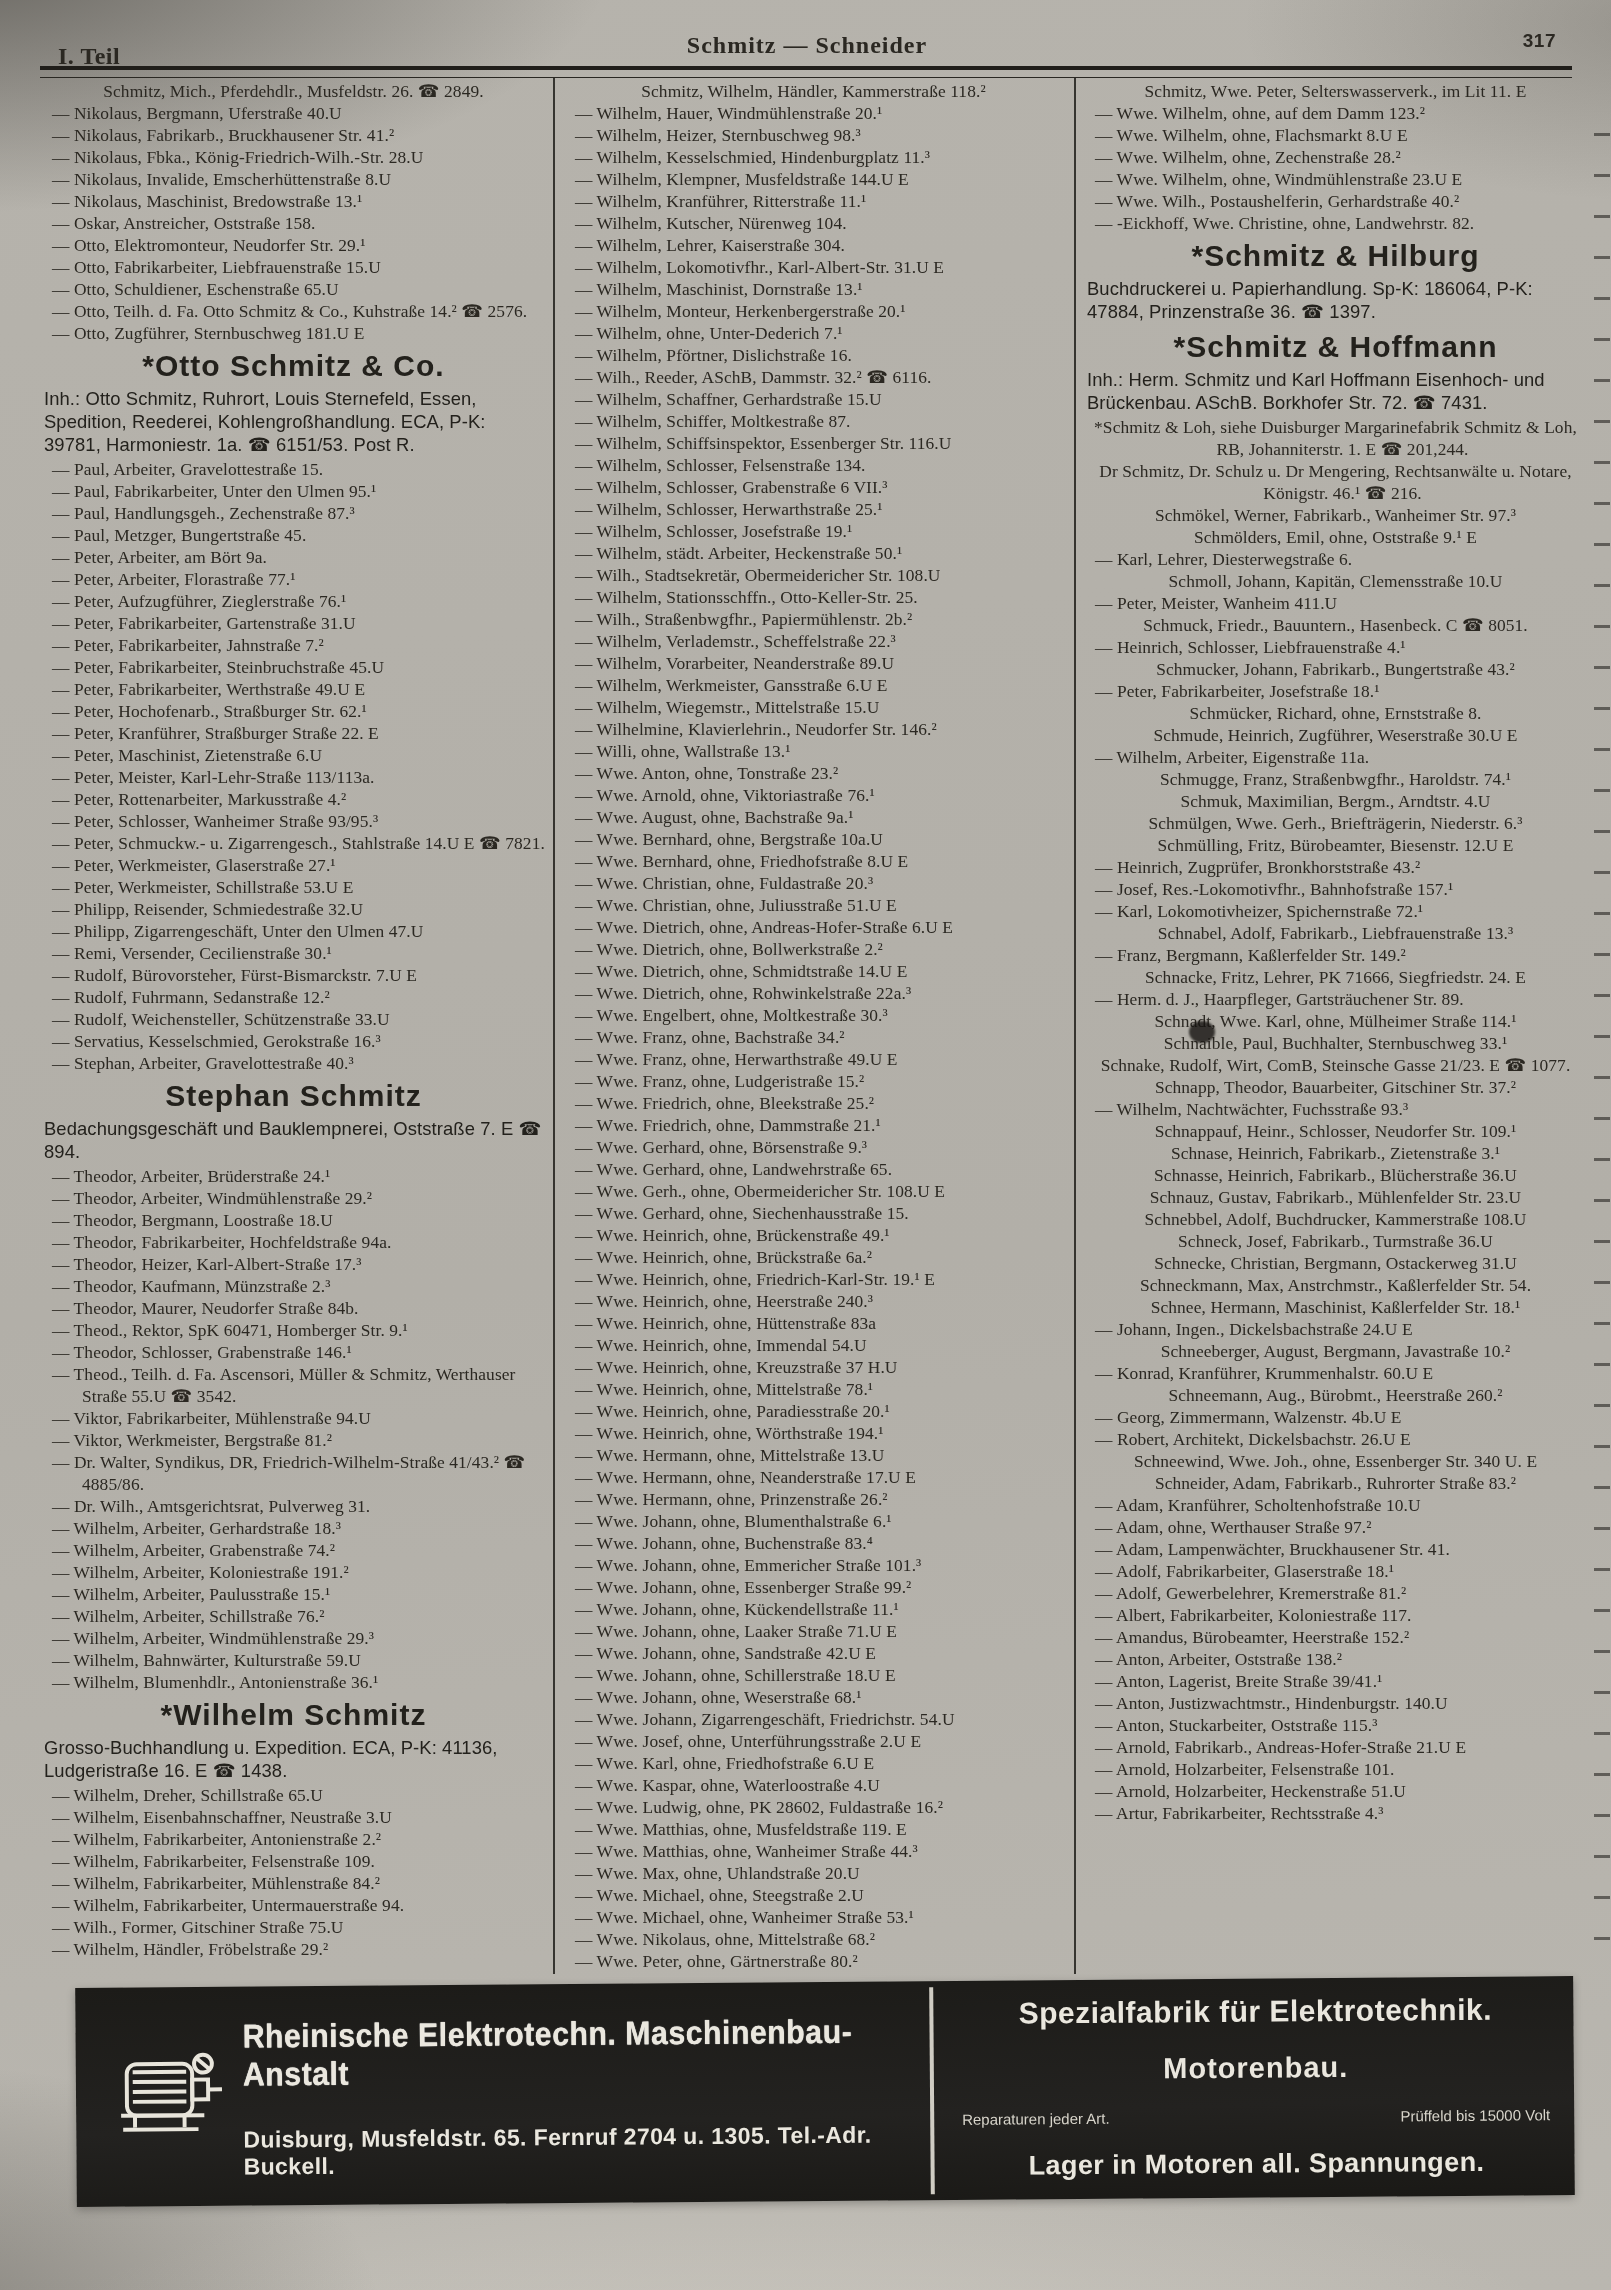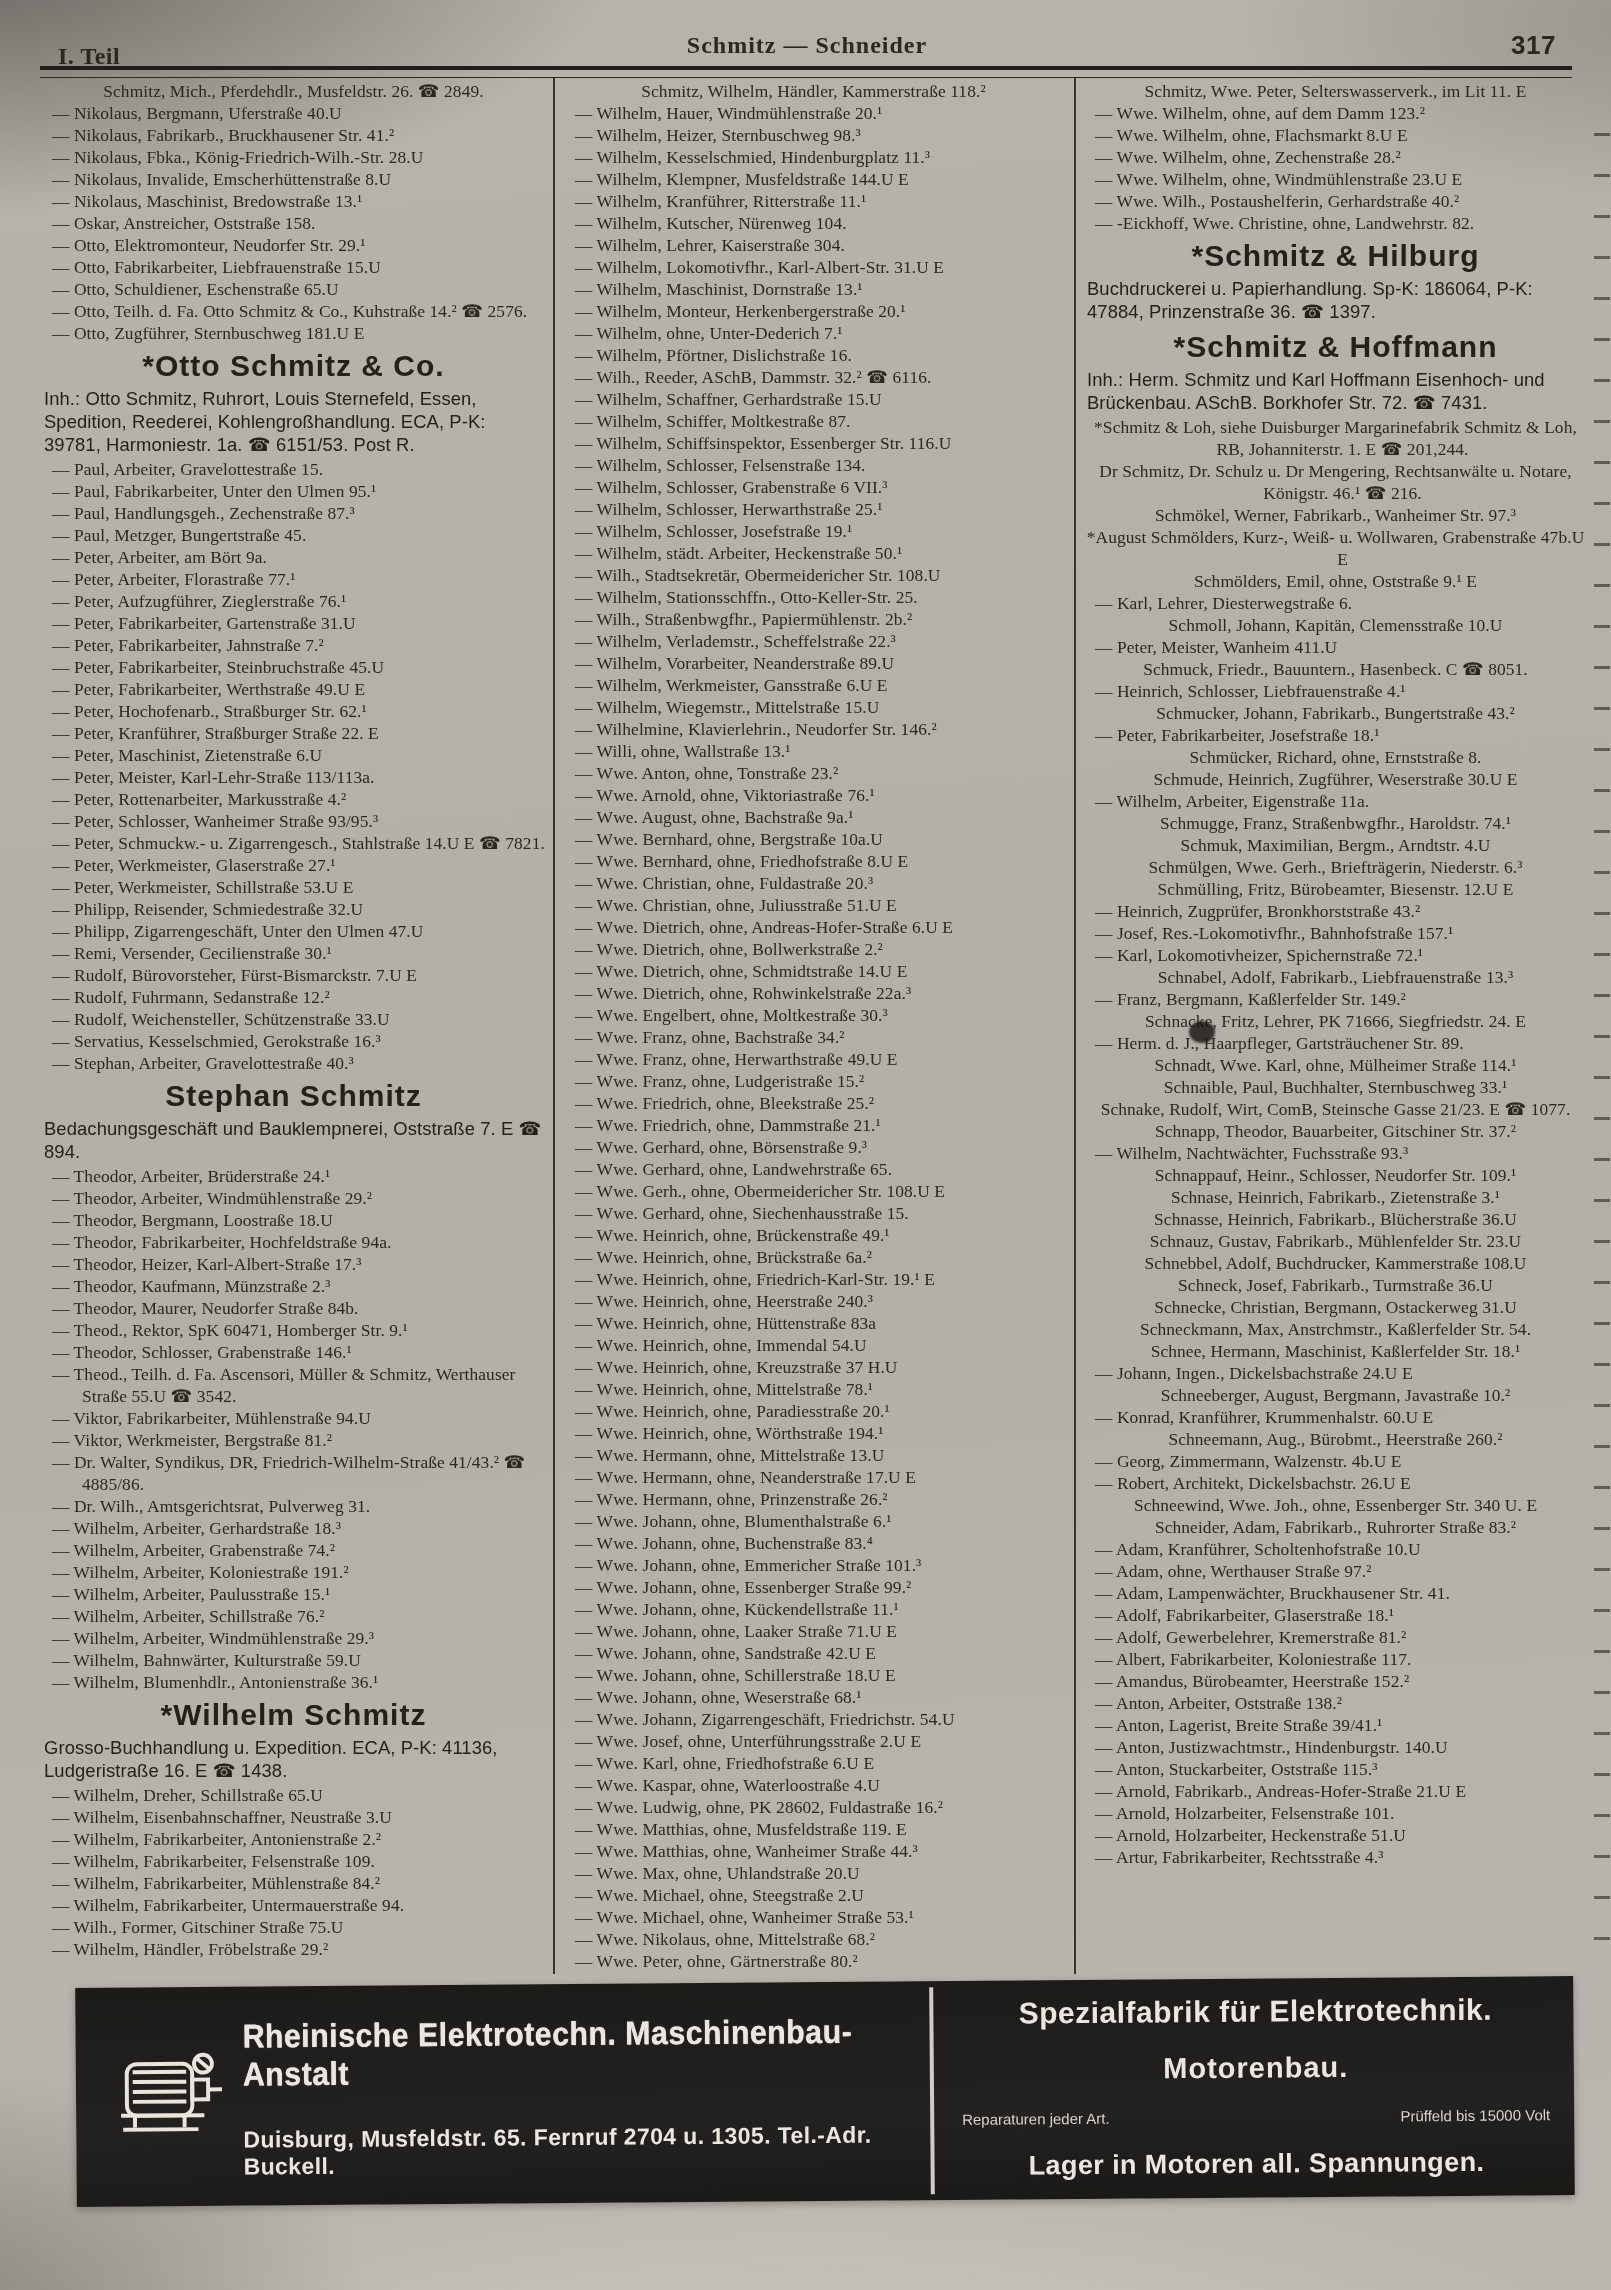--- a/index.html
+++ b/index.html
@@ -10,21 +10,21 @@
       radial-gradient(1095px 418px at -4% -2%, rgba(35,33,29,.55), transparent 62%),
       radial-gradient(796px 418px at -6% 101%, rgba(45,42,37,.35), transparent 60%),
       radial-gradient(697px 299px at 103% 1%, rgba(60,57,50,.25), transparent 60%),
       radial-gradient(1493px 647px at 50% 112%, rgba(222,218,209,.8), transparent 65%),
       linear-gradient(176deg,#b6b3ac 0%,#b2afa8 55%,#bab7b0 100%);
   }
   .hdr{position:absolute;top:30px;left:58px;right:56px;height:34px;
     font-weight:bold;font-size:24px;letter-spacing:0.5px;}
   .hdr .l{position:absolute;left:0;top:2px;margin-top:11px;}
   .hdr .c{position:absolute;left:0;right:0;text-align:center;top:2px;letter-spacing:1px;}
-  .hdr .r{position:absolute;right:0;top:0;font-size:26px;font-family:"Liberation Sans",sans-serif;}
+  .hdr .r{position:absolute;right:0;top:0;font-size:19px;font-family:"Liberation Sans",sans-serif;}
   .rule{position:absolute;top:66px;left:40px;right:40px;height:7px;
     border-top:4px solid #201e1a;border-bottom:1px solid #2a2823;}
   .cols{position:absolute;top:80px;left:0;width:100%;}
   .col{position:absolute;top:0;height:1895px;overflow:hidden;
     font-size:17.4px;line-height:22px;letter-spacing:0.1px;}
   .col1{left:38px;width:511px;}
   .col2{left:561px;width:505px;}
   .col3{left:1081px;width:509px;}
   .vrule{position:absolute;top:78px;width:2px;height:1896px;background:rgba(32,30,26,.85);}
   .vr1{left:553px;} .vr2{left:1074px;}
@@ -251,21 +251,20 @@
         <div class="e dash">— Wwe. Wilhelm, ohne, Windmühlenstraße 23.U E</div>
         <div class="e dash">— Wwe. Wilh., Postaushelferin, Gerhardstraße 40.²</div>
         <div class="e dash">— -Eickhoff, Wwe. Christine, ohne, Landwehrstr. 82.</div>
         <div class="e head">*Schmitz &amp; Hilburg</div>
         <div class="e adline">Buchdruckerei u. Papierhandlung. Sp-K: 186064, P-K: 47884, Prinzenstraße 36. ☎ 1397.</div>
         <div class="e head">*Schmitz &amp; Hoffmann</div>
         <div class="e adline">Inh.: Herm. Schmitz und Karl Hoffmann Eisenhoch- und Brückenbau. ASchB. Borkhofer Str. 72. ☎ 7431.</div>
         <div class="e main">*Schmitz &amp; Loh, siehe Duisburger Margarinefabrik Schmitz &amp; Loh, RB, Johanniterstr. 1. E ☎ 201,244.</div>
         <div class="e main">Dr Schmitz, Dr. Schulz u. Dr Mengering, Rechtsanwälte u. Notare, Königstr. 46.¹ ☎ 216.</div>
         <div class="e main">Schmökel, Werner, Fabrikarb., Wanheimer Str. 97.³</div>
-        <div class="e main">*August Schmölders, Kurz-, Weiß- u. Wollwaren, Grabenstraße 47b.U E</div>
         <div class="e main">Schmölders, Emil, ohne, Oststraße 9.¹ E</div>
         <div class="e dash">— Karl, Lehrer, Diesterwegstraße 6.</div>
         <div class="e main">Schmoll, Johann, Kapitän, Clemensstraße 10.U</div>
         <div class="e dash">— Peter, Meister, Wanheim 411.U</div>
         <div class="e main">Schmuck, Friedr., Bauuntern., Hasenbeck. C ☎ 8051.</div>
         <div class="e dash">— Heinrich, Schlosser, Liebfrauenstraße 4.¹</div>
         <div class="e main">Schmucker, Johann, Fabrikarb., Bungertstraße 43.²</div>
         <div class="e dash">— Peter, Fabrikarbeiter, Josefstraße 18.¹</div>
         <div class="e main">Schmücker, Richard, ohne, Ernststraße 8.</div>
         <div class="e main">Schmude, Heinrich, Zugführer, Weserstraße 30.U E</div>

